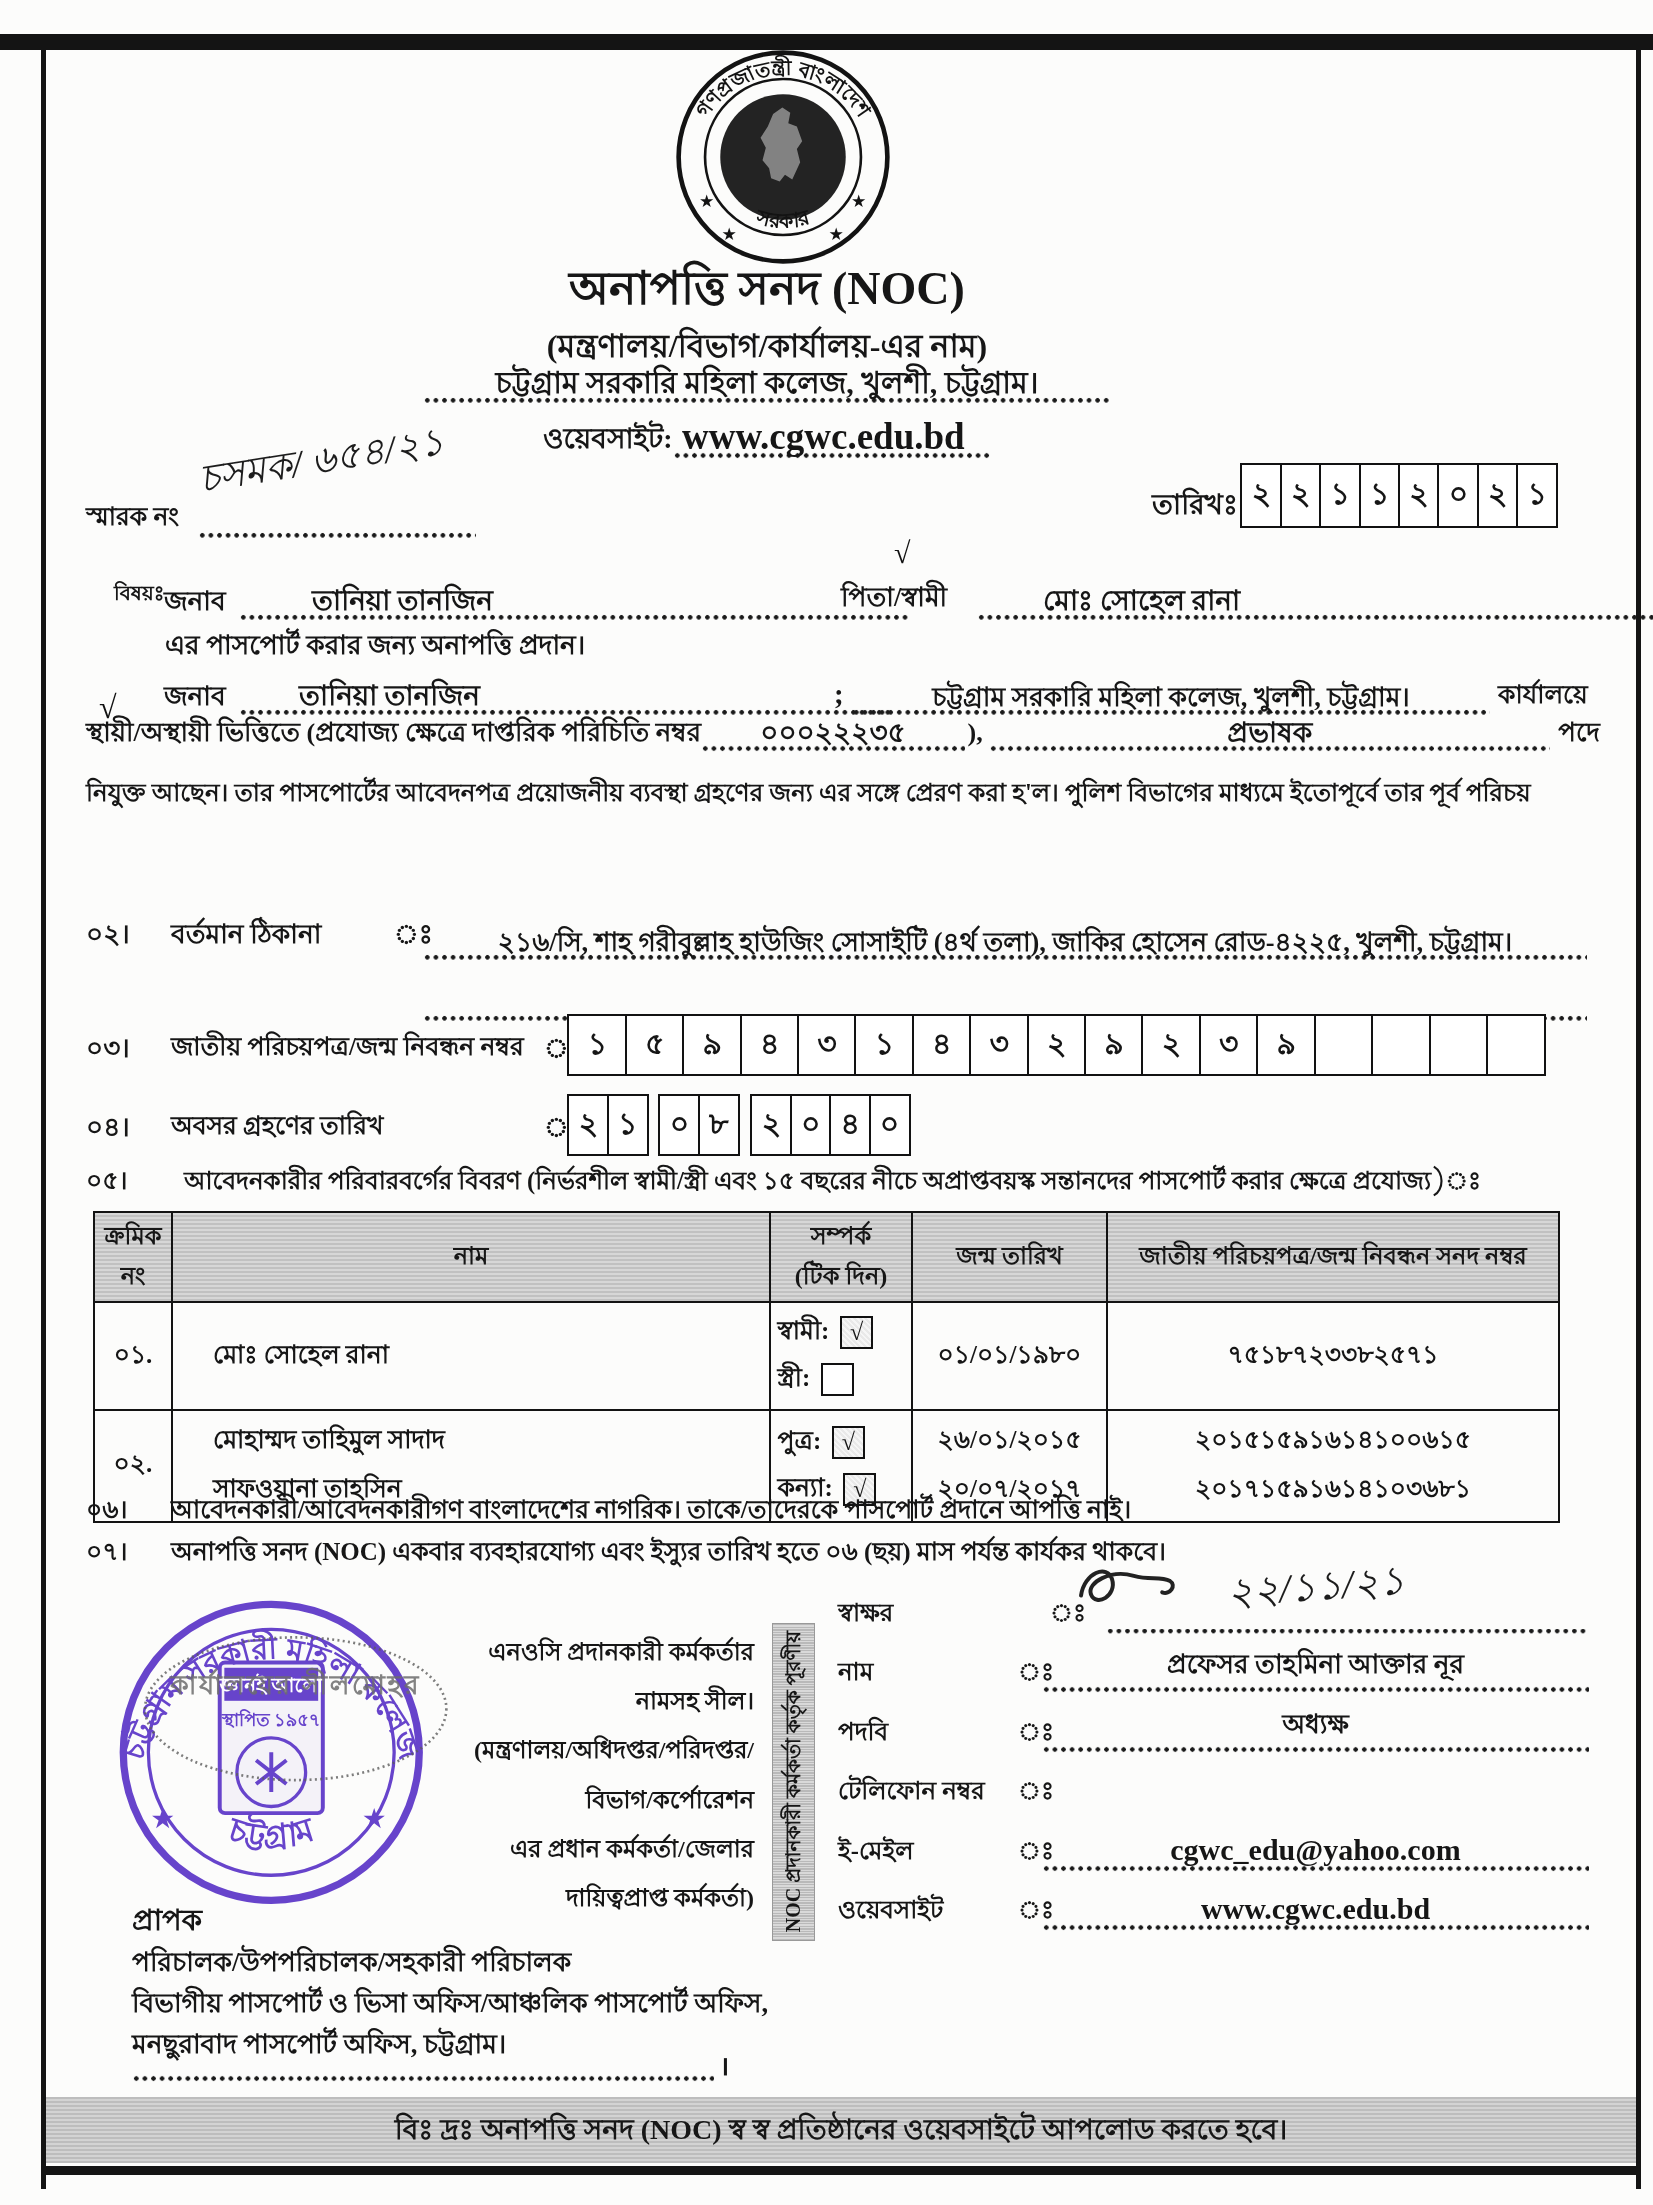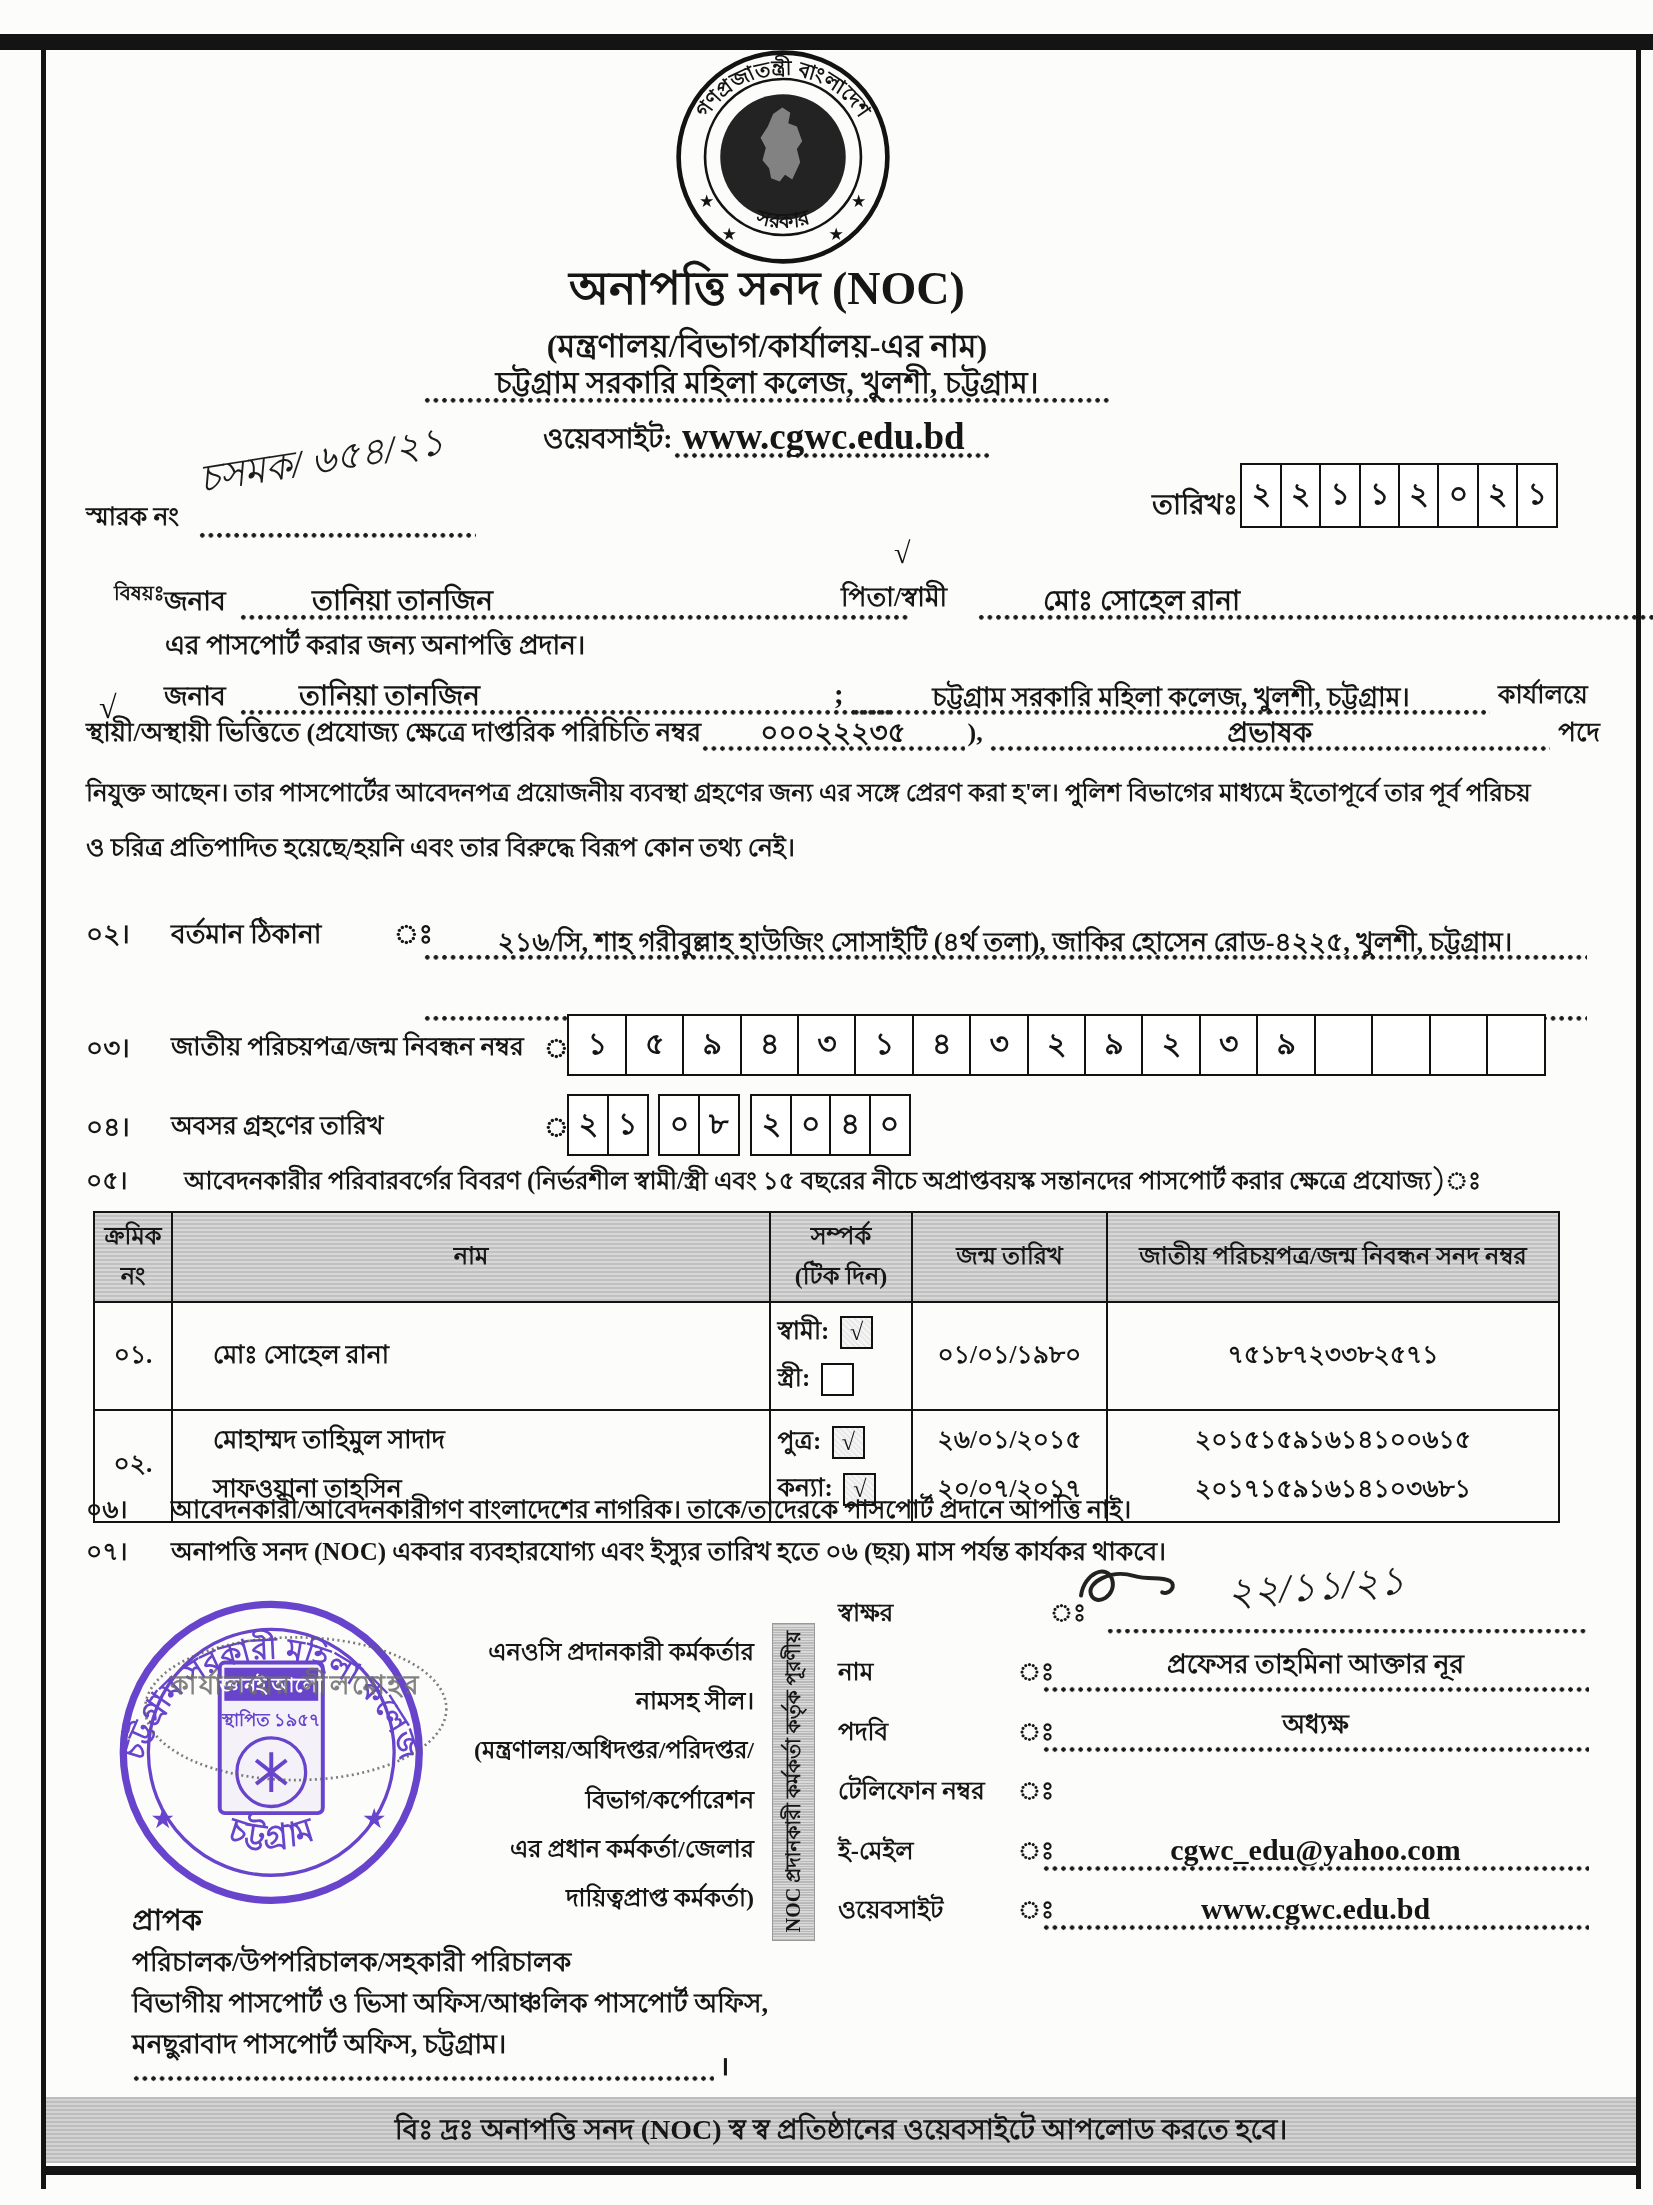--- a/index.html
+++ b/index.html
@@ -138,21 +138,20 @@
     <span class="fld" style="position:static;flex:0 0 264px;justify-content:center;">
       <span style="font-size:28px;">০০০২২২৩৫</span>
     </span>
     <span class="t" style="position:static;font-size:26px;padding:0 6.6px 4px 2.6px;">),</span>
     <span class="fld" style="position:static;flex:1;justify-content:center;">
       <span style="font-size:28px;">প্রভাষক</span>
     </span>
     <span class="t" style="position:static;font-size:26px;padding-bottom:4px;padding-left:8px;">পদে</span>
   </div>
   <div class="t" style="left:86px;top:779px;font-size:24.5px;">নিযুক্ত আছেন। তার পাসপোর্টের আবেদনপত্র প্রয়োজনীয় ব্যবস্থা গ্রহণের জন্য এর সঙ্গে প্রেরণ করা হ'ল। পুলিশ বিভাগের মাধ্যমে  ইতোপূর্বে তার পূর্ব পরিচয়</div>
-  <div class="t" style="left:86px;top:834px;font-size:25px;">ও চরিত্র প্রতিপাদিত হয়েছে/হয়নি এবং তার বিরুদ্ধে বিরূপ কোন তথ্য নেই।</div>
 
   <div class="t" style="left:86px;top:919px;font-size:26.4px;">০২।</div>
   <div class="t" style="left:171px;top:919px;font-size:26.4px;">বর্তমান ঠিকানা</div>
   <div class="t" style="left:394px;top:919px;font-size:26.4px;">ঃ</div>
   <div class="fld" style="left:423px;top:894px;width:1164px;height:61px;justify-content:center;">
     <span style="font-size:26.4px;">২১৬/সি, শাহ গরীবুল্লাহ হাউজিং সোসাইটি (৪র্থ তলা), জাকির হোসেন রোড-৪২২৫, খুলশী, চট্টগ্রাম।</span>
   </div>
   <div class="fld" style="left:423px;top:979px;width:1164px;height:37px;"></div>
 
   <div class="t" style="left:86px;top:1033px;font-size:26.4px;">০৩।</div>

